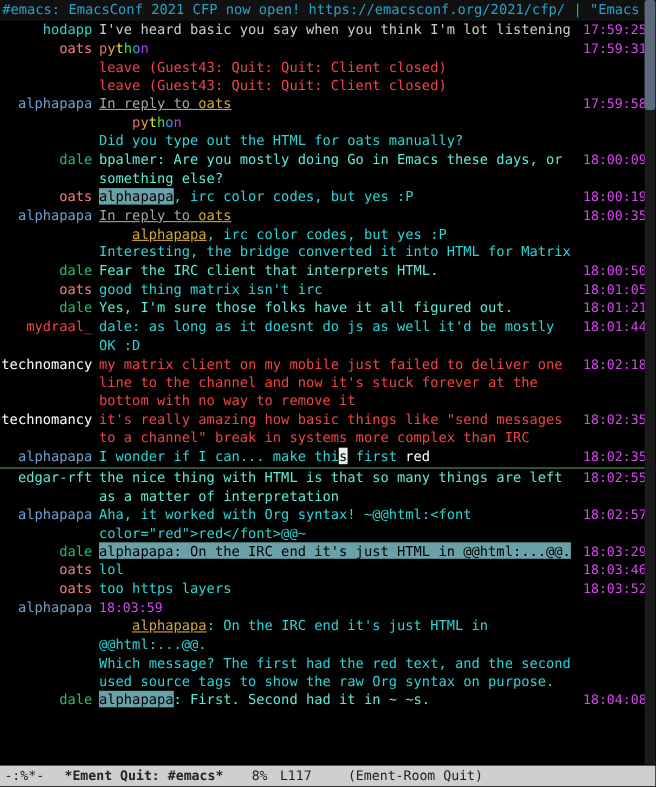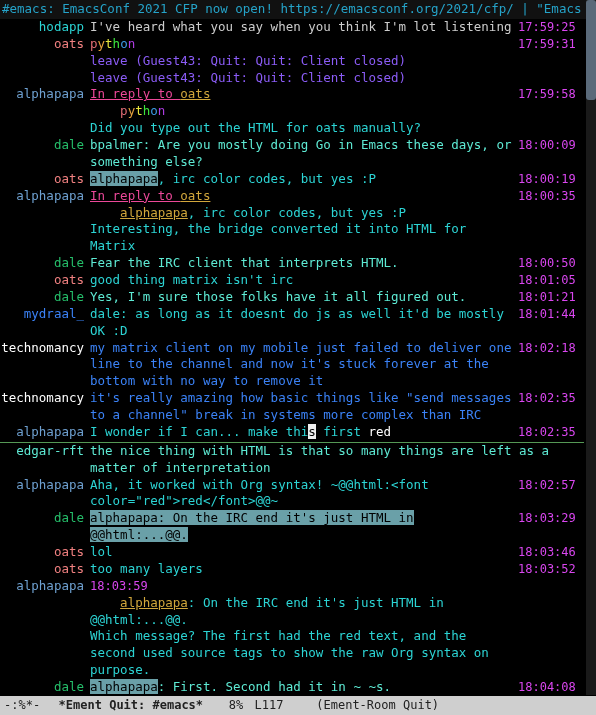--- a/index.html
+++ b/index.html
@@ -1,33 +1,33 @@
 <!DOCTYPE html>
 <html><head>
 <meta charset="utf-8">
 <style>
   html,body{margin:0;padding:0;background:#000;color:#ccc;font-family:"DejaVu Sans Mono","Menlo","Consolas",monospace;font-size:12.5px;line-height:1.35;overflow:hidden}
   .root{position:relative;width:596px;height:715px;background:#000}
   .scroll{position:absolute;top:0;right:0;bottom:20px;width:10px;background:#1a1a1a}
   .thumb{position:absolute;top:0;left:0;width:100%;height:100px;background:#5a6a7a;border-radius:3px}
   .topic{color:#25a3c9;background:#111;padding:1px 2px;white-space:nowrap;overflow:hidden}
-  .log{padding-right:12px}
+  .log{}
   .row{display:flex}
   .nick{flex:0 0 84px;text-align:right;padding-right:6px;white-space:nowrap}
   .body{flex:1;padding-right:4px;word-break:break-word}
   .ts{flex:0 0 66px;text-align:left;color:#d946ef;font-size:12px}
-  .sys{color:#8b5cf6}
+  .sys{color:#ef4444}
   .cyan{color:#2cd4d4}
-  .magenta{color:#3b82f6}
+  .magenta{color:#ef4444}
   .steel{color:#6ea0d0}
   .gold{color:#5eead4}
   .green{color:#25be6a}
   .salmon{color:#f08080}
   .red{color:#ffffff}
-  .link{color:#ec4899;text-decoration:underline}
+  .link{color:#a3a3a3;text-decoration:underline}
   .link2{color:#d2a73c;text-decoration:underline}
   .pyrainbow span:nth-child(1){color:#e06c75}
   .pyrainbow span:nth-child(2){color:#e5a13c}
   .pyrainbow span:nth-child(3){color:#e5e53c}
   .pyrainbow span:nth-child(4){color:#3ce53c}
   .pyrainbow span:nth-child(5){color:#3c9be5}
   .pyrainbow span:nth-child(6){color:#b03ce5}
   .hl{background:#6aa0a8;color:#000}
   .cursor{background:#eee;color:#000}
   .mode{position:absolute;left:0;right:0;bottom:0;height:19px;background:#cfcfcf;color:#222;display:flex;align-items:center;font-size:12px;padding:0 4px;gap:2px}
@@ -37,21 +37,21 @@
 </style>
 </head>
 <body>
 <div class="root">
 
 <div class="topic">#emacs: EmacsConf 2021 CFP now open! https://emacsconf.org/2021/cfp/  |  "Emacs is a co</div>
 
 <div class="log" id="log">
       <div class="row">
         <div class="nick cyan">hodapp</div>
-        <div class="body"><span>I've heard what you say when you think I'm lot listening</span></div>
+        <div class="body"><span>I've heard basic you say when you think I'm lot listening</span></div>
         <div class="ts">17:59:25</div>
       </div>
       <div class="row">
         <div class="nick salmon">oats</div>
         <div class="body"><span class="pyrainbow"><span>p</span><span>y</span><span>t</span><span>h</span><span>o</span><span>n</span></span></div>
         <div class="ts">17:59:31</div>
       </div>
       <div class="row">
         <div class="nick "></div>
         <div class="body"><span class="sys">leave (Guest43: Quit: Quit: Client closed)</span></div>
@@ -144,39 +144,40 @@
       </div>
       <div class="row">
         <div class="nick steel">alphapapa</div>
         <div class="body"><span class="cyan">I wonder if I can... make thi</span><span class="cursor">s</span><span class="cyan"> first </span><span class="red">red</span></div>
         <div class="ts">18:02:35</div>
       </div>
       <div class="hr"></div>
       <div class="row">
         <div class="nick gold">edgar-rft</div>
         <div class="body"><span class="gold">the nice thing with HTML is that so many things are left as a matter of interpretation</span></div>
+        <div class="ts">18:02:55</div>
       </div>
       <div class="row">
         <div class="nick steel">alphapapa</div>
         <div class="body"><span class="cyan">Aha, it worked with Org syntax!  ~@@html:&lt;font color="red"&gt;red&lt;/font&gt;@@~</span></div>
         <div class="ts">18:02:57</div>
       </div>
       <div class="row">
         <div class="nick green">dale</div>
         <div class="body"><span class="hl">alphapapa: On the IRC end it's just HTML in @@html:...@@.</span></div>
         <div class="ts">18:03:29</div>
       </div>
       <div class="row">
         <div class="nick salmon">oats</div>
         <div class="body"><span class="cyan">lol</span></div>
         <div class="ts">18:03:46</div>
       </div>
       <div class="row">
         <div class="nick salmon">oats</div>
-        <div class="body"><span class="cyan">too many layers</span></div>
+        <div class="body"><span class="cyan">too https layers</span></div>
         <div class="ts">18:03:52</div>
       </div>
       <div class="row">
         <div class="nick steel">alphapapa</div>
         <div class="ts">18:03:59</div>
       </div>
       <div class="row">
         <div class="nick "></div>
         <div class="body"><span>&nbsp;&nbsp;&nbsp;&nbsp;</span><span class="link2">alphapapa</span><span class="cyan">: On the IRC end it's just HTML in @@html:...@@.</span></div>
         <div class="ts"></div>

